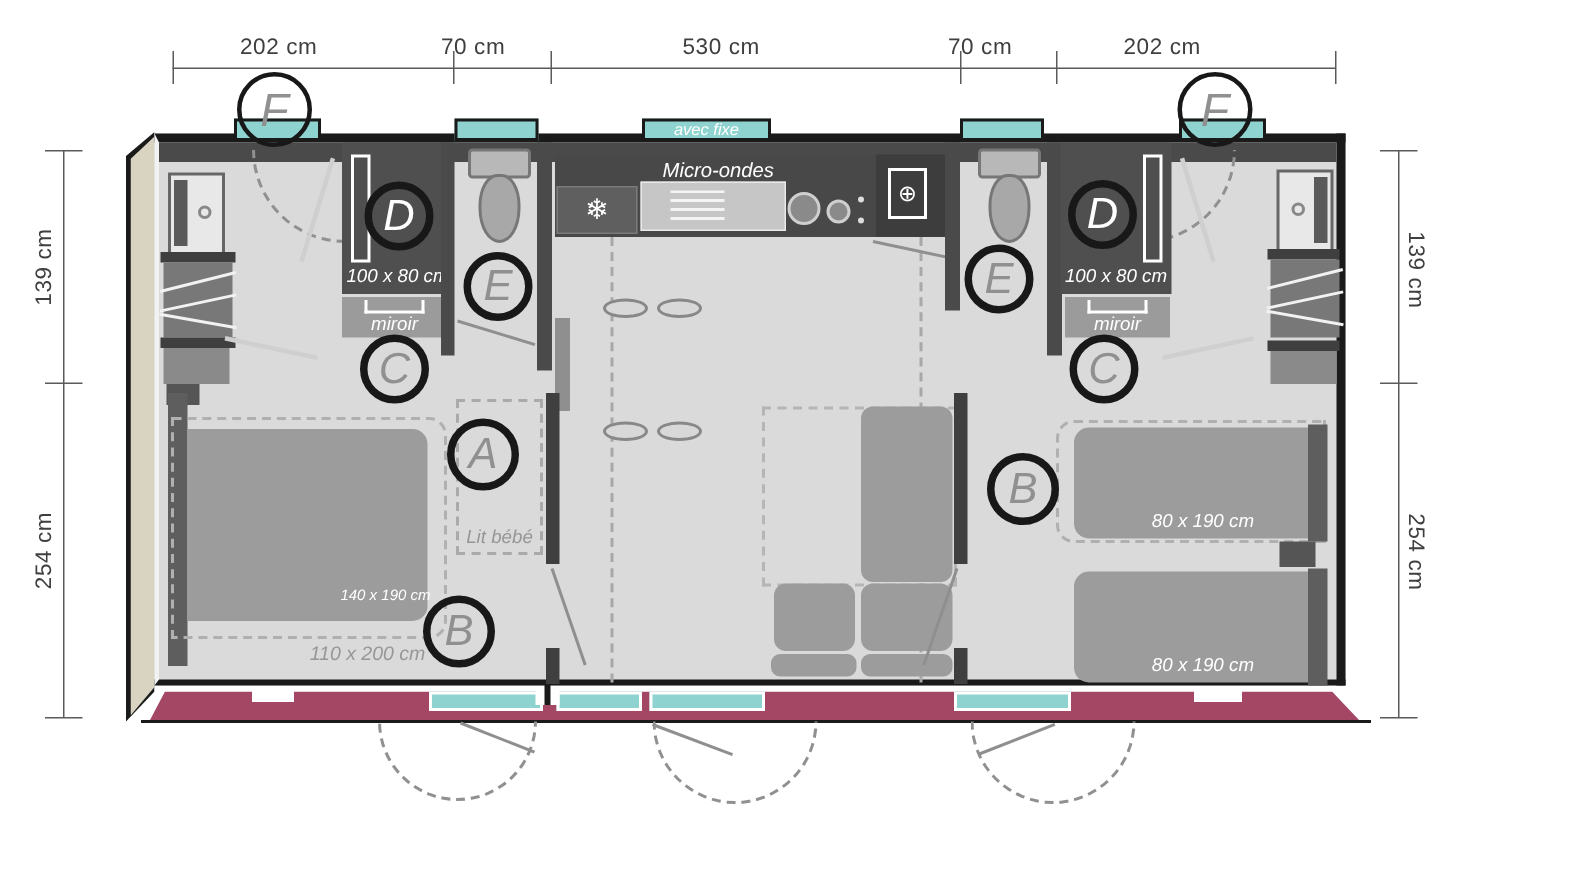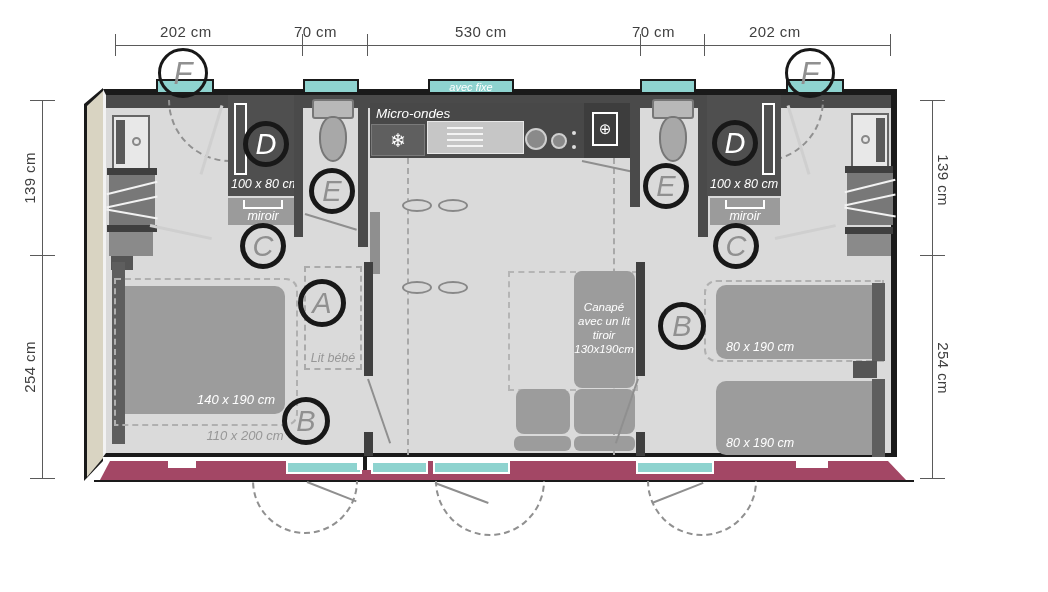--- a/index.html
+++ b/index.html
@@ -12,21 +12,21 @@
   .dim{font-size:15px;color:#3f3f3f;text-align:left;letter-spacing:.4px;}
   .dim-rot{width:80px;height:16px;font-size:15px;color:#3f3f3f;text-align:center;letter-spacing:.4px;}
   
   .ring{border:5px solid #181818;border-radius:50%;display:flex;align-items:center;justify-content:center;
         font-style:italic;color:#909090;font-size:29px;line-height:1;background:transparent;}
   .ring-f{border-width:3px;font-size:31px;}
   .ring-d{color:#ffffff;}
   
   .wall{background:var(--wall-dark,#4a4a4a);}
   .teal{background:var(--teal,#8ed3cf);}
-  .wlbl{color:#fff;font-style:italic;}
+  .wlbl{color:#fff;font-style:italic;text-align:right;}
   .glbl{color:#979797;font-style:italic;}
   .dashline{border-left:2px dashed #a8a8a8;}
   .leaf{background:#8f8f8f;height:2px;transform-origin:left center;}
   .leaf-light{background:#cfcfcf;height:3px;transform-origin:left center;}
   .furn{background:var(--furniture,#9c9c9c);}
   .arc{border:2px dashed #909090;border-radius:50%;background:transparent;}
   .shelfline{position:absolute;height:2px;background:#f2f2f2;}
 </style>
 </head>
 <body style="--teal: #8ed3cf; --maroon: #a34765; --beige: #d9d4c2; --floor: #dadada; --wall-dark: #4a4a4a; --room-dark: #4f4f4f; --furniture: #9c9c9c; --ink: #1a1a1a;">
@@ -140,26 +140,20 @@
   <div class="a" style="left:438px;top:199px;width:30px;height:13px;background:#d8d8d8;border:2px solid #888;border-radius:50%"></div>
   <div class="a" style="left:402px;top:281px;width:30px;height:13px;background:#d8d8d8;border:2px solid #888;border-radius:50%"></div>
   <div class="a" style="left:438px;top:281px;width:30px;height:13px;background:#d8d8d8;border:2px solid #888;border-radius:50%"></div>
 
   <div class="a" style="left:508px;top:271px;width:130px;height:120px;border:2px dashed #b5b5b5"></div>
   <div class="a furn" style="left:574px;top:271px;width:61px;height:117px;border-radius:8px"></div>
   <div class="a furn" style="left:516px;top:389px;width:54px;height:45px;border-radius:8px"></div>
   <div class="a furn" style="left:574px;top:389px;width:61px;height:45px;border-radius:8px"></div>
   <div class="a furn" style="left:514px;top:436px;width:57px;height:15px;border-radius:6px"></div>
   <div class="a furn" style="left:574px;top:436px;width:61px;height:15px;border-radius:6px"></div>
-  <div class="a" style="left:566px;top:300px;width:76px;text-align:center;color:#fff;font-style:italic;font-size:11.5px;line-height:14px">
-    <span style="display:block">Canapé</span>
-    <span style="display:block">avec un lit</span>
-    <span style="display:block">tiroir</span>
-    <span style="display:block">130x190cm</span>
-  </div>
 
   <div class="a wall" style="left:364px;top:262px;width:9px;height:114px;background:#3f3f3f"></div>
   <div class="a wall" style="left:364px;top:432px;width:9px;height:24px;background:#3f3f3f"></div>
   <div class="a leaf" style="left:368px;top:378px;width:68px;transform:rotate(71deg)"></div>
   <div class="a wall" style="left:636px;top:262px;width:9px;height:114px;background:#3f3f3f"></div>
   <div class="a wall" style="left:636px;top:432px;width:9px;height:24px;background:#3f3f3f"></div>
   <div class="a leaf" style="left:638px;top:378px;width:68px;transform:rotate(109deg)"></div>
 
   <div class="a wall" style="left:630px;top:95px;width:10px;height:112px"></div>
   <div class="a wall" style="left:698px;top:95px;width:10px;height:142px"></div>
@@ -186,21 +180,21 @@
     <div class="shelfline" style="left:-3px;top:12px;width:52px;transform:rotate(-14deg)"></div>
     <div class="shelfline" style="left:-3px;top:26px;width:52px;transform:rotate(-12deg)"></div>
     <div class="shelfline" style="left:-3px;top:38px;width:52px;transform:rotate(10deg)"></div>
   </div>
   <div class="a" style="left:845px;top:227px;width:48px;height:7px;background:#3f3f3f"></div>
   <div class="a" style="left:847px;top:234px;width:44px;height:22px;background:#8a8a8a"></div>
 
   <div class="a" style="left:112px;top:262px;width:13px;height:182px;background:#5e5e5e"></div>
   <div class="a" style="left:114px;top:278px;width:184px;height:148px;border:2px dashed #b0b0b0;border-radius:0 12px 12px 0"></div>
   <div class="a furn" style="left:125px;top:286px;width:160px;height:128px;border-radius:0 10px 10px 0"></div>
-  <div class="a wlbl" style="left:160px;top:392px;width:115px;font-size:13px;text-align:right">140 x 190 cm</div>
+  <div class="a wlbl" style="left:172px;top:392px;width:115px;font-size:10px;text-align:right">140 x 190 cm</div>
   <div class="a glbl" style="left:190px;top:428px;width:110px;font-size:13px;text-align:center">110 x 200 cm</div>
   <div class="a" style="left:304px;top:266px;width:58px;height:104px;border:2px dashed #aaa"></div>
   <div class="a glbl" style="left:302px;top:351px;width:62px;font-size:12.5px;text-align:center">Lit bébé</div>
 
   <div class="a" style="left:704px;top:280px;width:180px;height:82px;border:2px dashed #b0b0b0;border-radius:12px 0 0 12px"></div>
   <div class="a furn" style="left:716px;top:285px;width:160px;height:74px;border-radius:10px 0 0 10px"></div>
   <div class="a" style="left:872px;top:283px;width:13px;height:78px;background:#5e5e5e"></div>
   <div class="a wlbl" style="left:726px;top:340px;width:110px;font-size:12.5px">80 x 190 cm</div>
   <div class="a" style="left:853px;top:361px;width:24px;height:17px;background:#555"></div>
   <div class="a furn" style="left:716px;top:381px;width:160px;height:74px;border-radius:10px 0 0 10px"></div>

